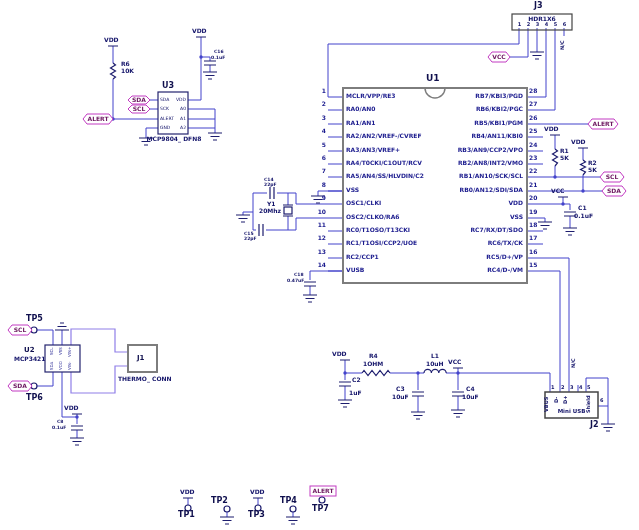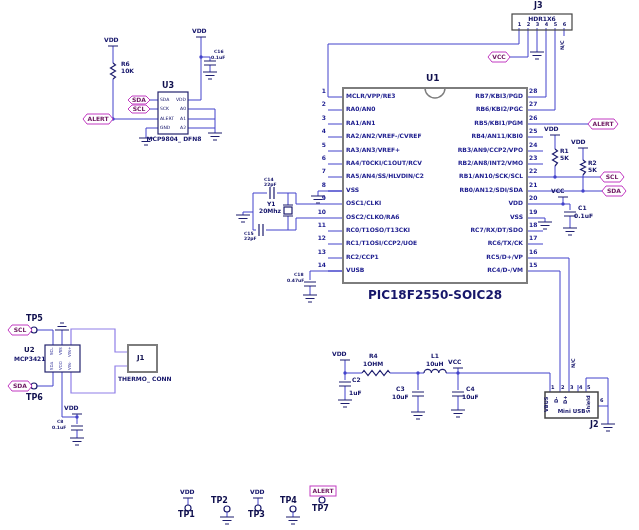--- a/index.html
+++ b/index.html
@@ -186,21 +186,20 @@
   <span class="lb" style="left:192px;top:28px;">VDD</span>
   <span class="xtiny" style="left:214px;top:50px;">C16</span>
   <span class="xtiny" style="left:211px;top:55.5px;">0.1uF</span>
 
   <span class="ref" style="left:534px;top:2px;">J3</span>
   <span class="lb" style="left:512px;top:15.5px;width:60px;text-align:center;">HDR1X6</span>
   <span class="tagt" style="left:488px;top:54px;width:22px;">VCC</span>
   <span class="vtext" style="left:560px;top:37px;height:16px;">N/C</span>
 
   <span class="ref9" style="left:426px;top:74px;">U1</span>
-  <span class="big" style="left:343px;top:289px;width:184px;text-align:center;">PIC18F2550-SOIC28</span>
 
   <span class="xtiny" style="left:264px;top:177.5px;">C14</span>
   <span class="xtiny" style="left:264px;top:182.5px;">22pF</span>
   <span class="lb" style="left:267px;top:201px;">Y1</span>
   <span class="lb" style="left:259px;top:208px;">20Mhz</span>
   <span class="xtiny" style="left:244px;top:232px;">C15</span>
   <span class="xtiny" style="left:244px;top:237px;">22pF</span>
   <span class="xtiny" style="left:294px;top:273px;">C18</span>
   <span class="xtiny" style="left:287px;top:278.5px;">0.47uF</span>
 

